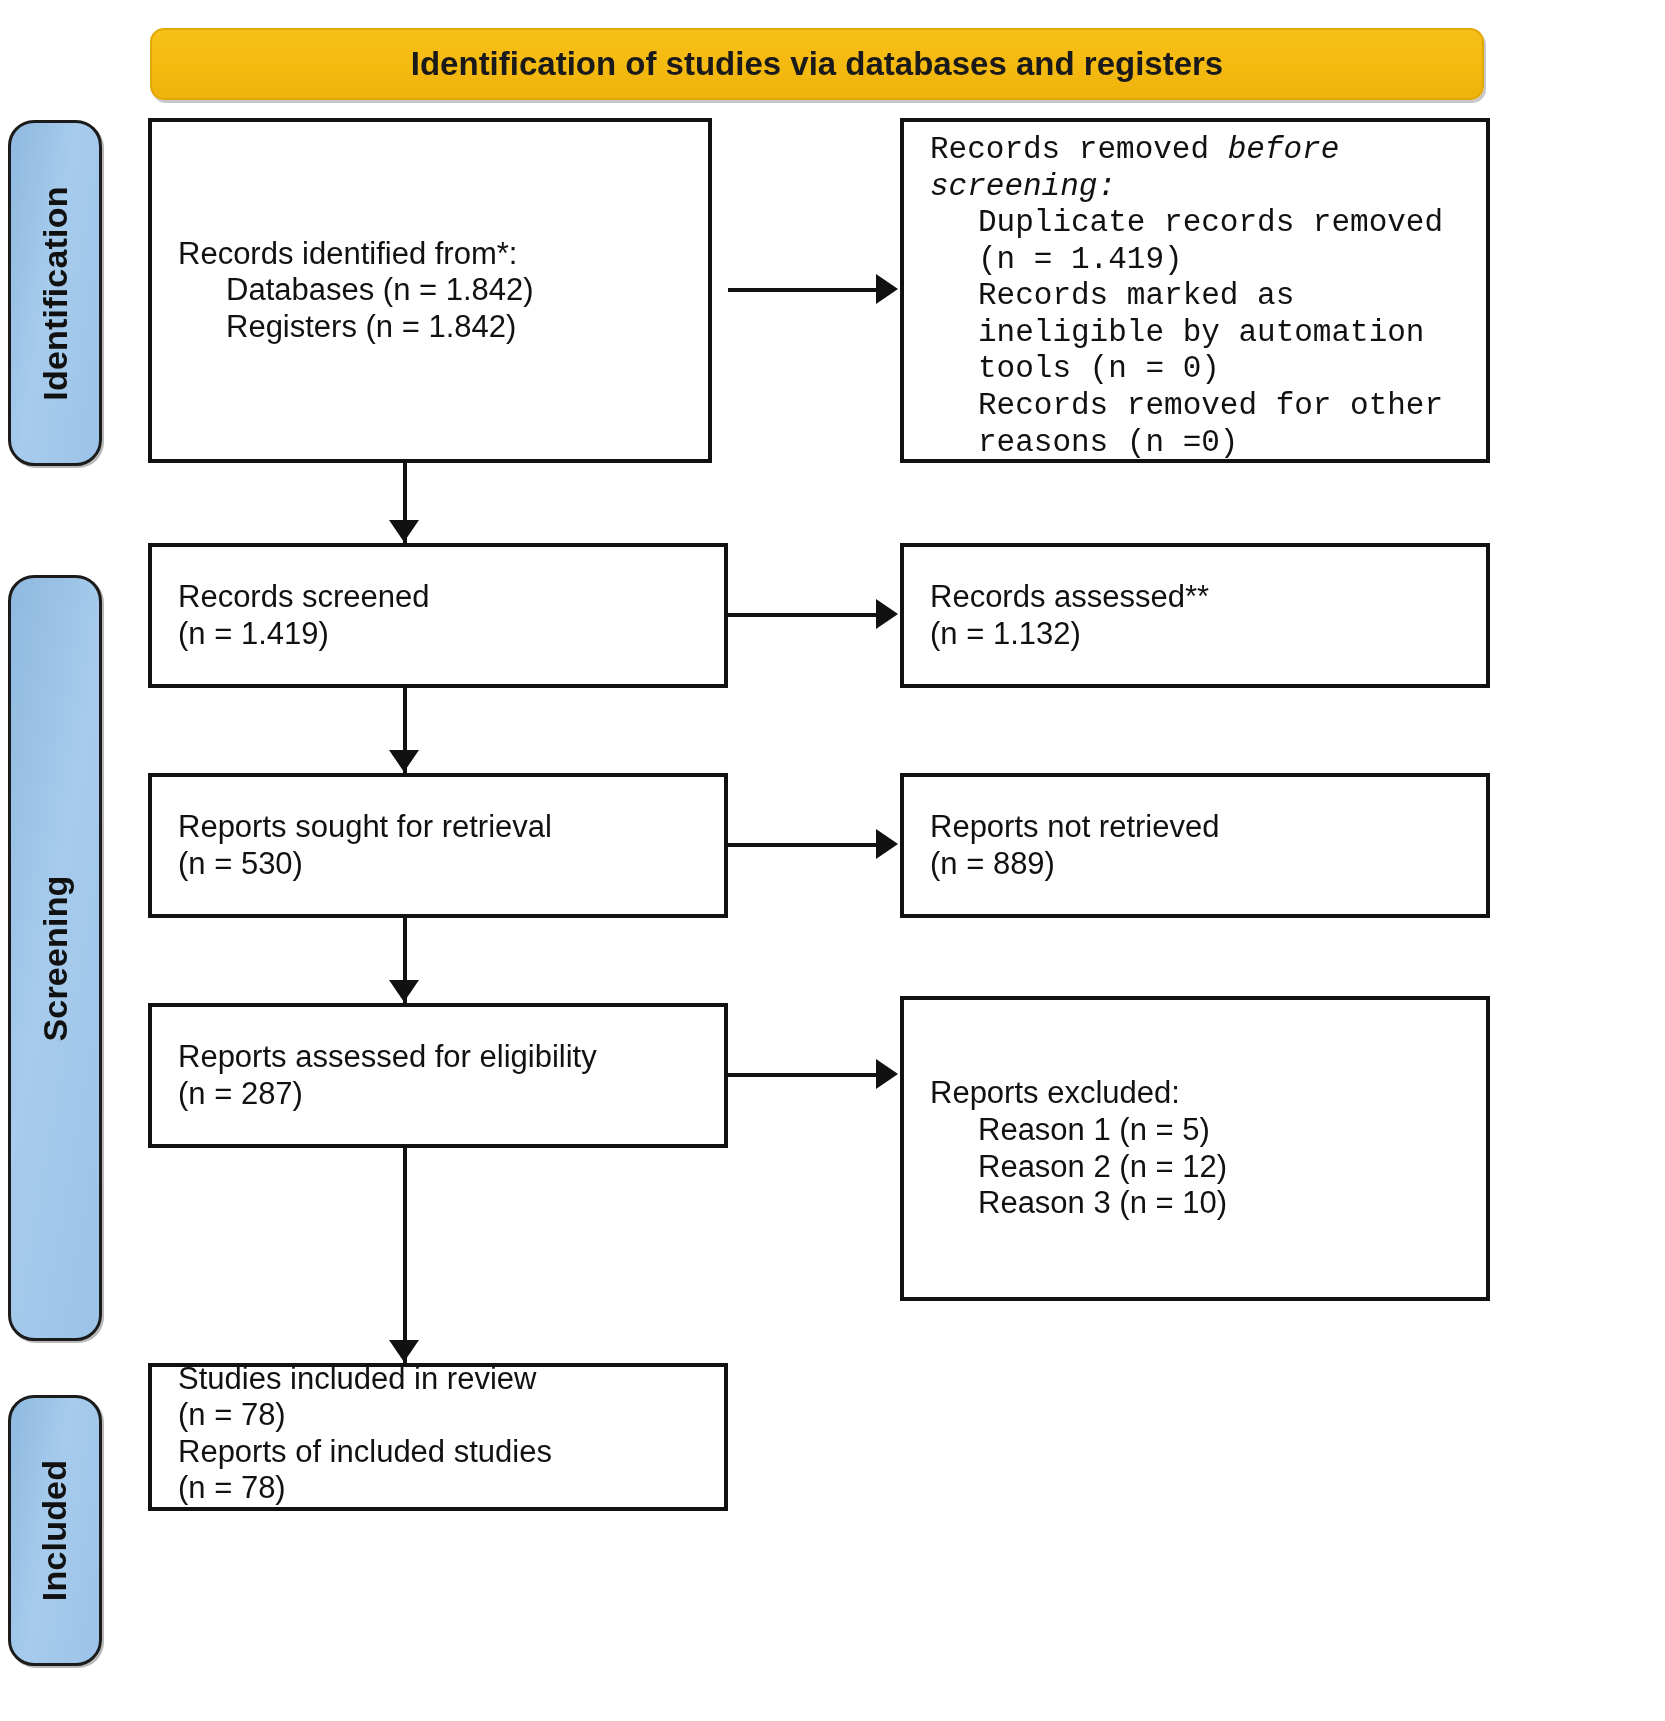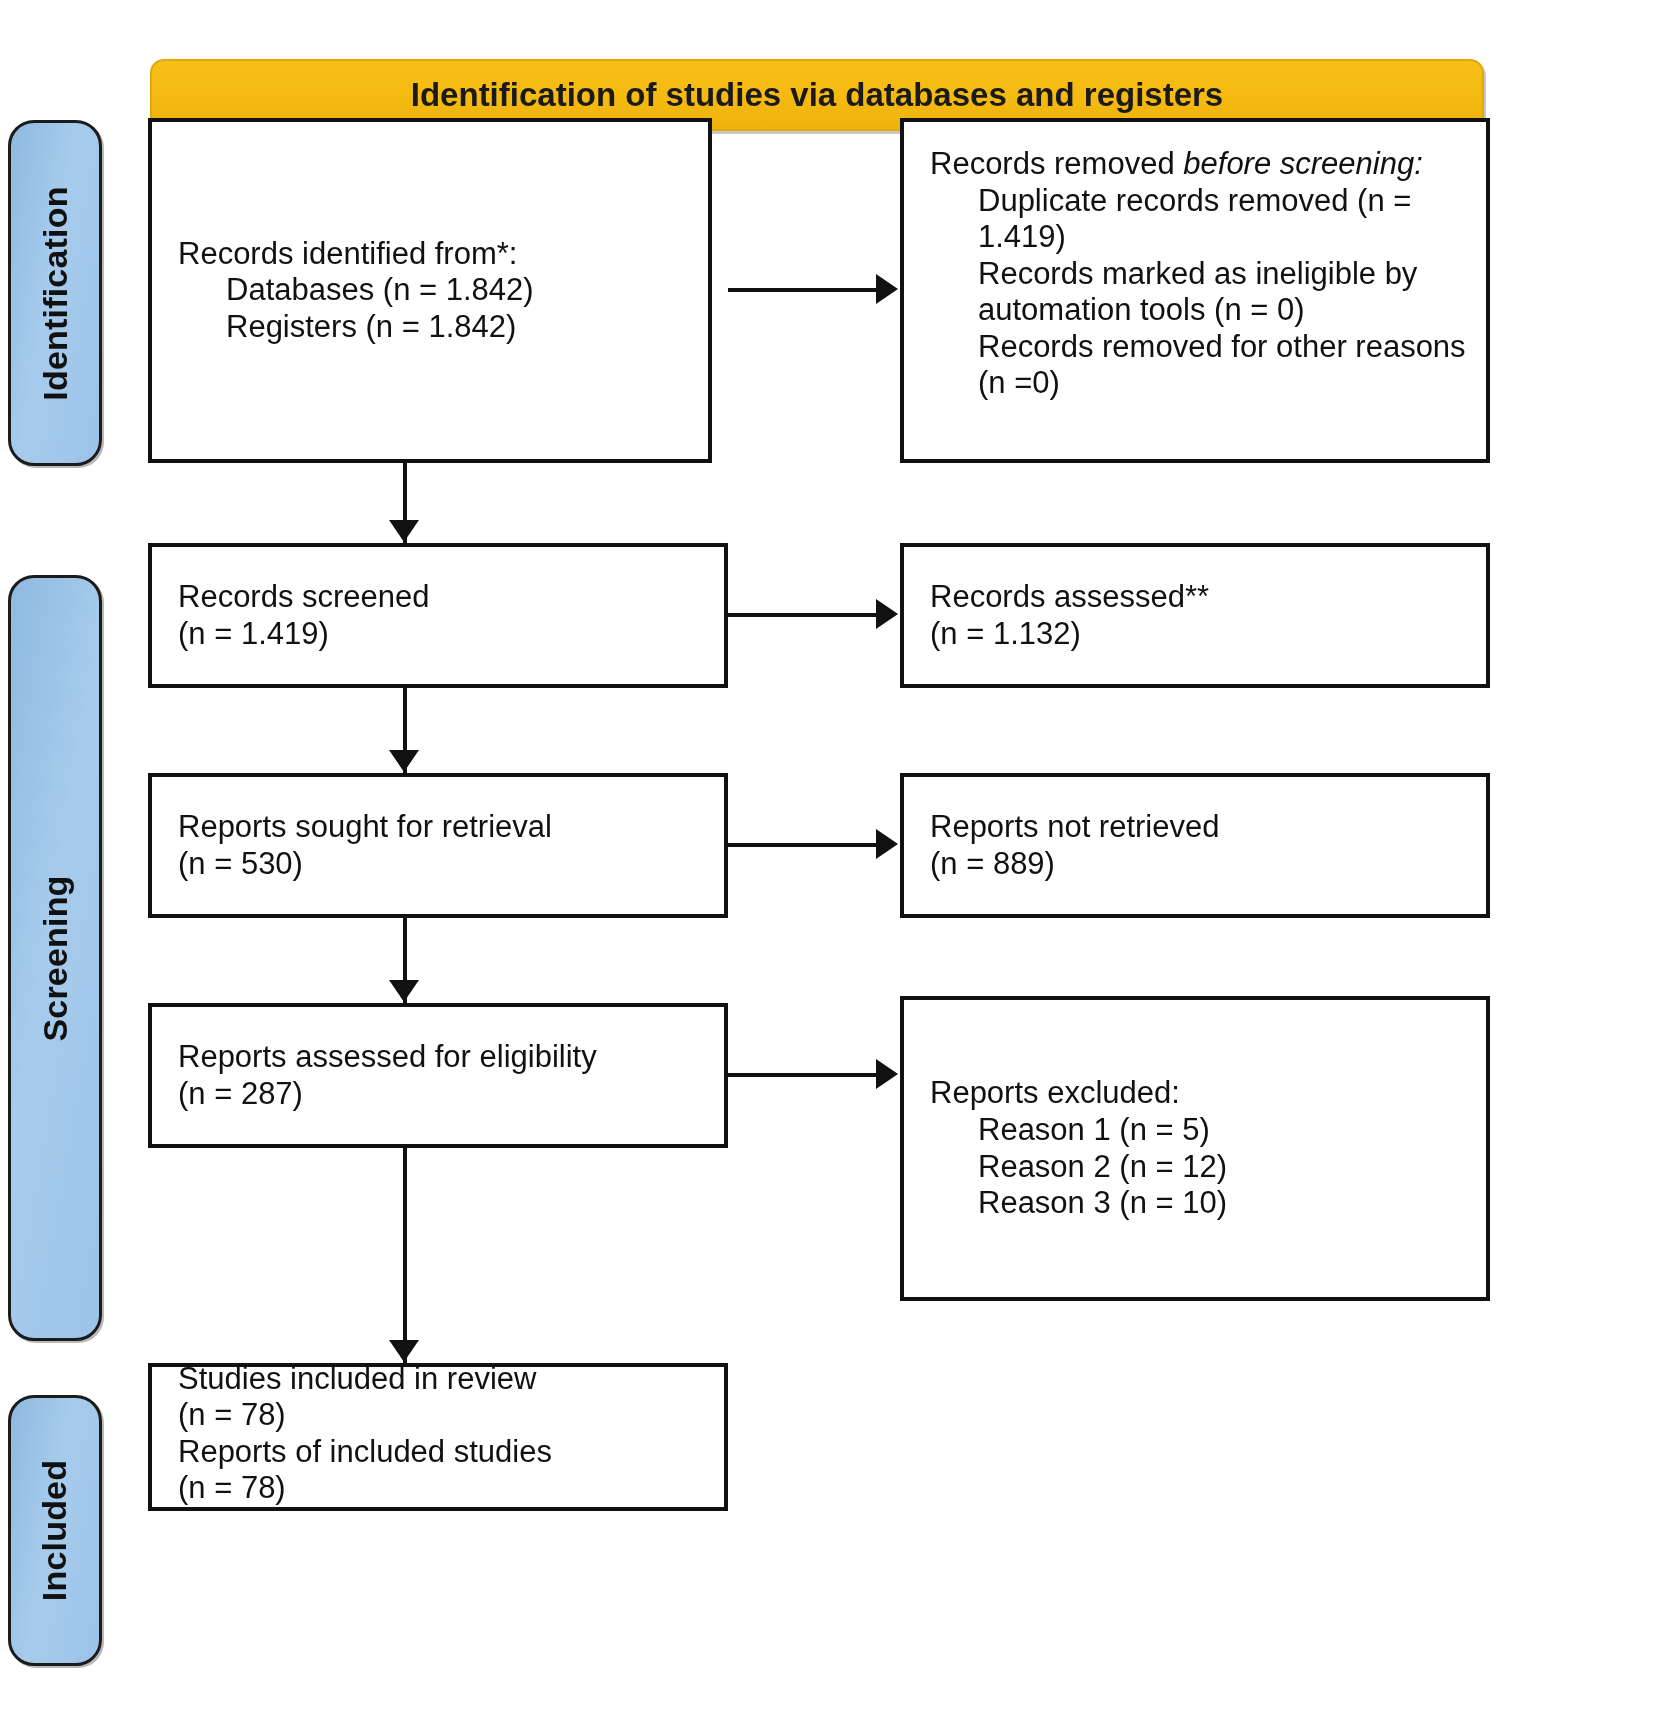--- a/index.html
+++ b/index.html
@@ -97,21 +97,21 @@
     border-top: 15px solid transparent;
     border-bottom: 15px solid transparent;
     border-left: 22px solid #111111;
   }
 </style>
 </head>
 <body>
 
 <div id="canvas">
 
-  <div class="title-banner" style="left:150px; top:28px; width:1330px; height:68px;margin-top:31px;">
+  <div class="title-banner" style="left:150px; top:28px; width:1330px; height:68px;">
     <span class="title-text">Identification of studies via databases and registers</span>
   </div>
 
   <div class="phase-bar" style="left:8px; top:120px; width:88px; height:340px;">
     <span class="phase-label">Identification</span>
   </div>
 
   <div class="phase-bar" style="left:8px; top:575px; width:88px; height:760px;">
     <span class="phase-label">Screening</span>
   </div>
@@ -125,21 +125,21 @@
       <span>Records identified from*:</span><br>
       <span class="indent">Databases (n = 1.842)</span>
       <span class="indent">Registers (n = 1.842)</span>
     </div>
   </div>
 
   <div class="conn h-line" style="left:728px; top:288px; width:150px;"></div>
   <div class="arrow-right" style="left:876px; top:274px;"></div>
 
   <div class="flow-box v-top" style="left:900px; top:118px; width:590px; height:345px;">
-    <div class="box-text" style="padding-top:24px;">
+    <div class="box-text" style="padding-top:10px;font-family:Liberation Mono, monospace;">
       <span>Records removed </span><span class="ital">before screening</span><span class="ital">:</span>
       <span class="hang">Duplicate records removed (n = 1.419)</span>
       <span class="hang">Records marked as ineligible by automation tools (n = 0)</span>
       <span class="hang">Records removed for other reasons (n =0)</span>
     </div>
   </div>
 
   <div class="conn v-line" style="left:403px; top:463px; height:80px;"></div>
   <div class="arrow-down" style="left:389px; top:520px;"></div>
 

